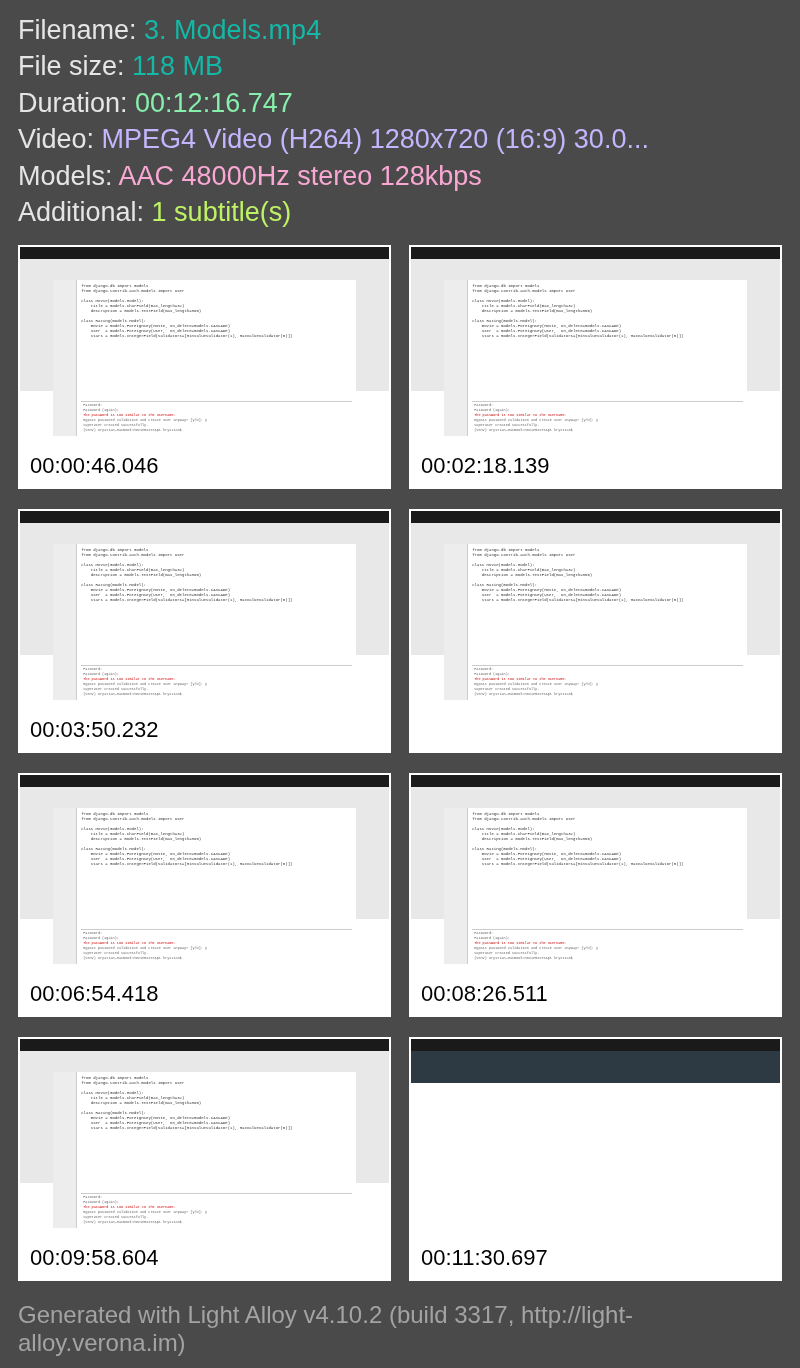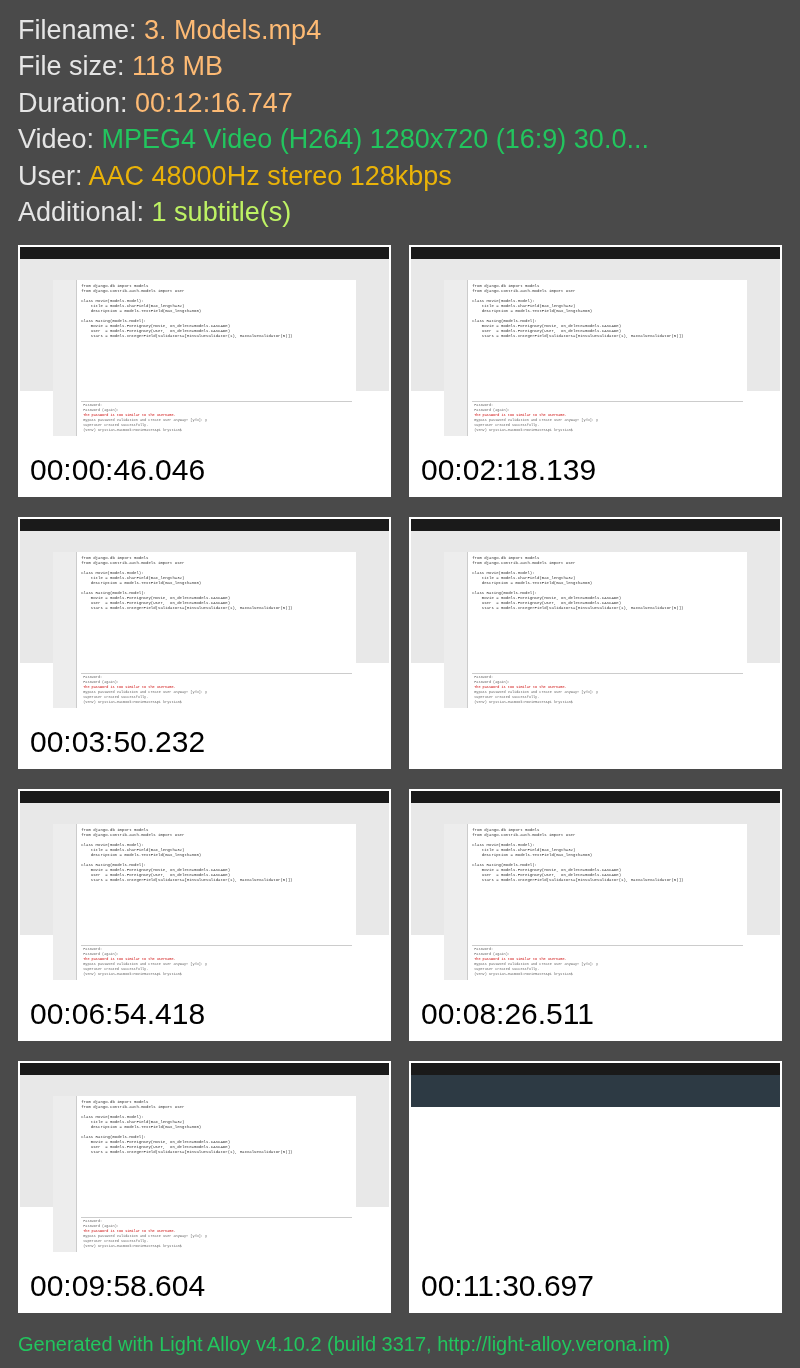--- a/index.html
+++ b/index.html
@@ -13,24 +13,24 @@
   }
   .meta-block { margin-bottom: 14px; }
   .meta-row {
     font-size: 27px;
     line-height: 1.35;
     white-space: nowrap;
     overflow: hidden;
     text-overflow: ellipsis;
   }
   .k { color: #e5e5e5; }
-  .v-yellow { color: #fdba74; }
-  .v-green  { color: #fdba74; }
-  .v-teal   { color: #22c55e; }
-  .v-orange { color: #eab308; }
+  .v-yellow { color: #14b8a6; }
+  .v-green  { color: #86efac; }
+  .v-teal   { color: #c4b5fd; }
+  .v-orange { color: #f9a8d4; }
   .v-purple { color: #bef264; }
 
   .grid {
     display: grid;
     grid-template-columns: 1fr 1fr;
     gap: 20px 18px;
     margin-top: 6px;
   }
   .thumb-card {
     background: #fff;
@@ -77,48 +77,48 @@
     background: #fff;
     border-top: 1px solid #ccc;
     font-size: 3.5px;
     color: #666;
     padding: 1px 2px 3px;
   }
   .term-fake .err { color: #cc0000; }
   .thumb-time {
     color: #000;
     background: #fff;
-    font-size: 30px;
+    font-size: 22px;
     padding: 6px 10px 8px;
     font-family: Arial, sans-serif;
   }
   .footer {
     margin-top: 20px;
-    font-size: 20px;
-    color: #22c55e;
+    font-size: 24px;
+    color: #a3a3a3;
   }
 </style>
 </head>
 <body>
 
 <div class="meta-block">
   <div class="meta-row">
     <span class="k">Filename: </span><span class="v-yellow">3. Models.mp4</span>
   </div>
   <div class="meta-row">
     <span class="k">File size: </span><span class="v-yellow">118 MB</span>
   </div>
   <div class="meta-row">
     <span class="k">Duration: </span><span class="v-green">00:12:16.747</span>
   </div>
   <div class="meta-row">
     <span class="k">Video: </span><span class="v-teal">MPEG4 Video (H264) 1280x720 (16:9) 30.0...</span>
   </div>
   <div class="meta-row">
-    <span class="k">User: </span><span class="v-orange">AAC 48000Hz stereo 128kbps</span>
+    <span class="k">Models: </span><span class="v-orange">AAC 48000Hz stereo 128kbps</span>
   </div>
   <div class="meta-row">
     <span class="k">Additional: </span><span class="v-purple">1 subtitle(s)</span>
   </div>
 </div>
 
 <div class="grid">
 
 <div class="thumb-card">
       <div class="thumb-img code">

